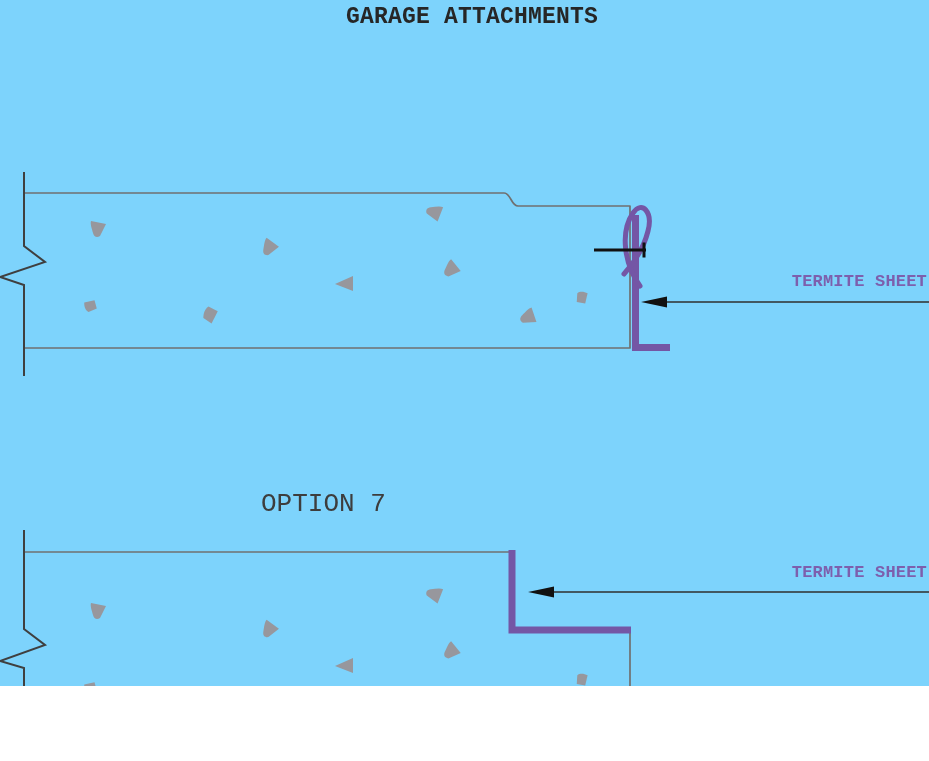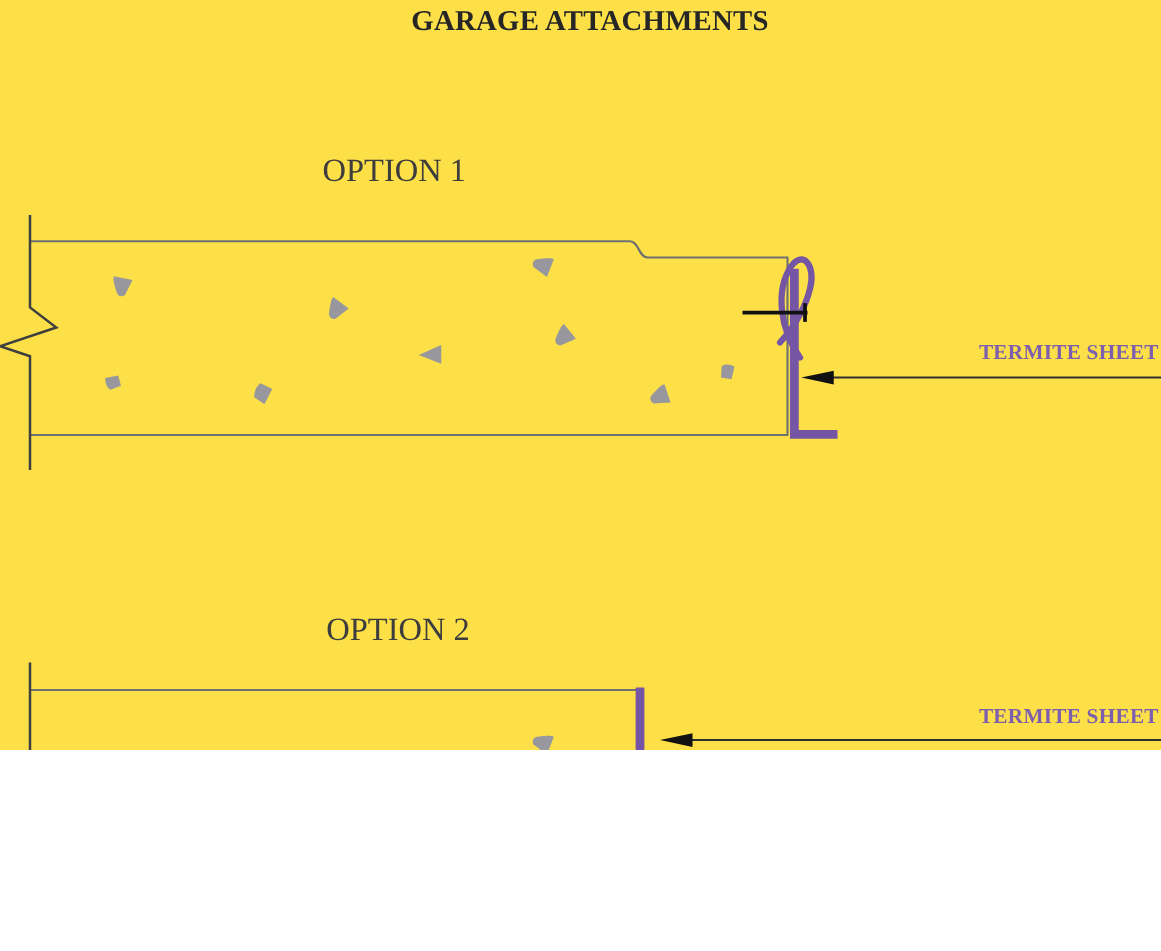--- a/index.html
+++ b/index.html
@@ -5,24 +5,24 @@
   :root{
     --accent-purple:#7456A5;
     --label-purple:#7D5FAD;
     --outline-gray:#707070;
     --break-line:#3F3F3F;
     --speckle-gray:#97979D;
   }
   html,body{margin:0;padding:0;background:#fff;}
   #canvas{
     position:relative;
-    width:929px;height:600px;
-    background:#fde047;
+    width:929px;height:686px;
+    background:#7dd3fc;
     overflow:hidden;
-    font-family:Liberation Serif, serif;
+    font-family:Liberation Mono, monospace;
   }
   #drawing{position:absolute;left:0;top:0;}
   .outline{stroke:var(--outline-gray);stroke-width:1.7;fill:none;stroke-linejoin:round;}
   .breakline{stroke:var(--break-line);stroke-width:2;fill:none;stroke-linejoin:miter;}
   .speckle{fill:var(--speckle-gray);stroke:none;}
   .sheet{stroke:var(--accent-purple);stroke-width:7;fill:none;stroke-linejoin:miter;}
   .sheet-loop{stroke:var(--accent-purple);stroke-width:5;fill:none;stroke-linecap:round;}
   .leader{stroke:#2f2f2f;stroke-width:1.6;}
   .arrowhead{fill:#111;stroke:none;}
   .nail{stroke:#111;stroke-width:3;}
@@ -43,22 +43,21 @@
   }
   .callout.c1{top:272px;}
   .callout.c2{top:563px;}
 </style>
 </head>
 <body>
 
 <div id="canvas">
 
   <div class="title">GARAGE ATTACHMENTS</div>
-  <div class="option-label opt1">OPTION 1</div>
-  <div class="option-label opt2">OPTION 2</div>
+  <div class="option-label opt2">OPTION 7</div>
   <div class="callout c1">TERMITE SHEET</div>
   <div class="callout c2">TERMITE SHEET</div>
 
   <svg id="drawing" width="929" height="761" viewBox="0 0 929 761">
     <defs>
       <path id="pebA" d="M1 2 L16 5 L10 17 C7 19 4 18 3 14 C2 10 0 5 1 2 Z"></path>
       <path id="pebB" d="M0 3 L10 0 L13 8 L5 12 C2 11 0 7 0 3 Z"></path>
       <path id="pebC" d="M4 0 L14 3 L10 16 L1 12 C0 8 1 3 4 0 Z"></path>
       <path id="tri" d="M18 0 L18 15 L0 8 Z"></path>
       <g id="aggregate" class="speckle">

